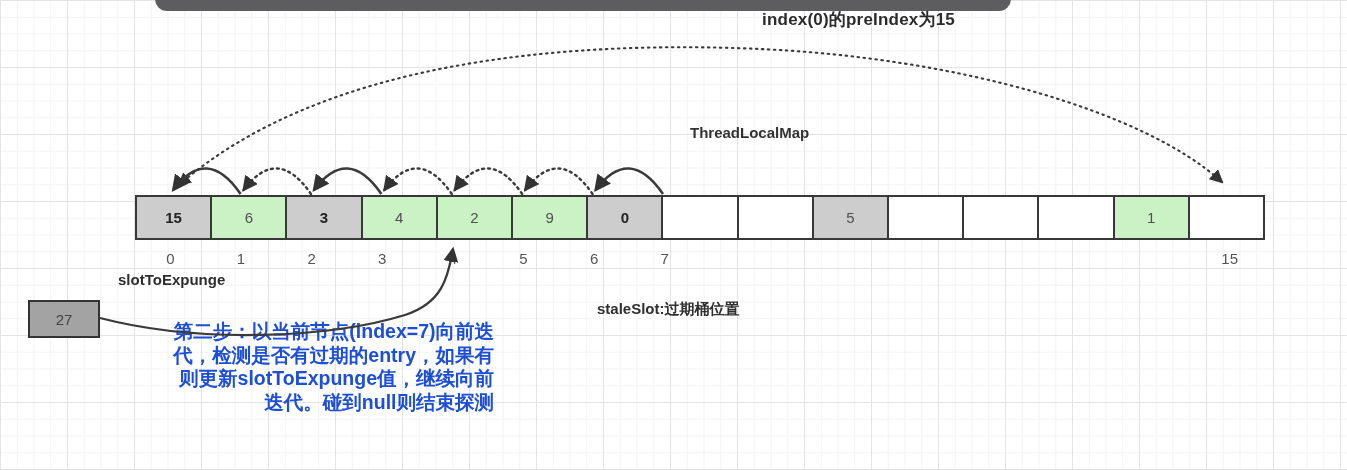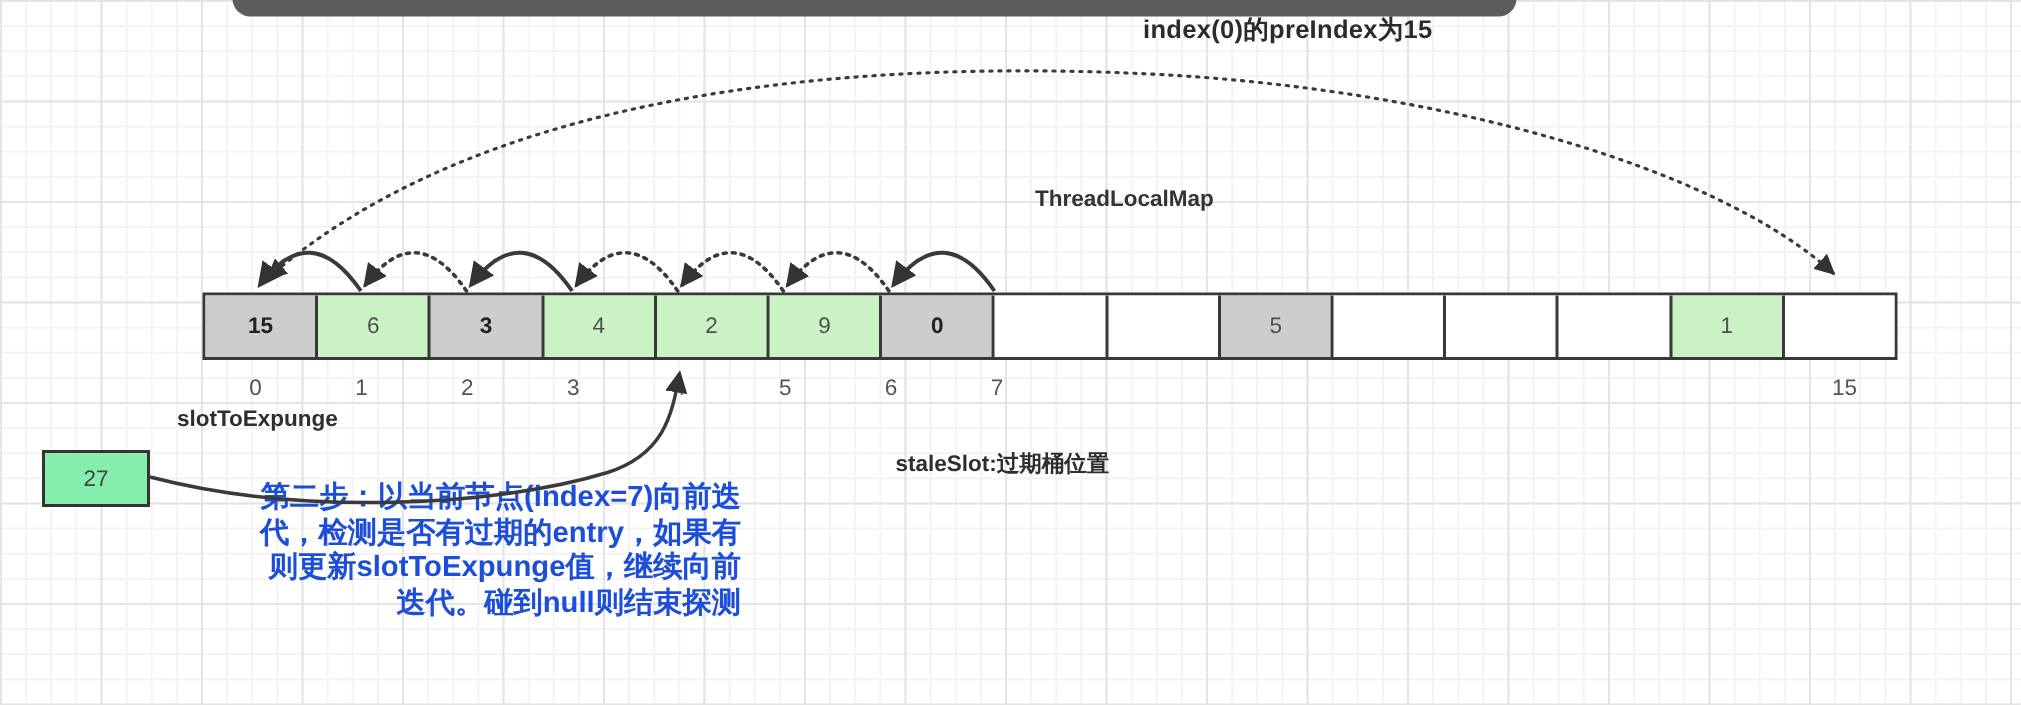--- a/index.html
+++ b/index.html
@@ -44,21 +44,21 @@
   }
   .index-slot{flex:1;text-align:center;font-size:15px;color:#555;}
   .slot-expunge{
     position:absolute;left:118px;top:271px;font-size:15px;font-weight:bold;color:#2e2e2e;text-align:right;
   }
   .stale-slot{
     position:absolute;left:597px;top:253px;font-size:15px;font-weight:bold;color:#2e2e2e;margin-top:47px;
   }
   .box27{
     position:absolute;left:28px;top:300px;width:68px;height:34px;
-    border:2px solid #333;background:#86efac;display:flex;align-items:center;justify-content:center;
+    border:2px solid #333;background:#a3a3a3;display:flex;align-items:center;justify-content:center;
     font-size:15px;color:#444;
   }
   .step-note{
     position:absolute;left:118px;top:320px;width:376px;text-align:right;
     font-size:19.5px;line-height:23.5px;font-weight:bold;color:#1d4ed8;
     white-space:pre-line;
   }
   svg.overlay{position:absolute;left:0;top:0;pointer-events:none;}
   .arc{fill:none;stroke:#3a3a3a;}
   .arc.solid{stroke-width:2.6;}

